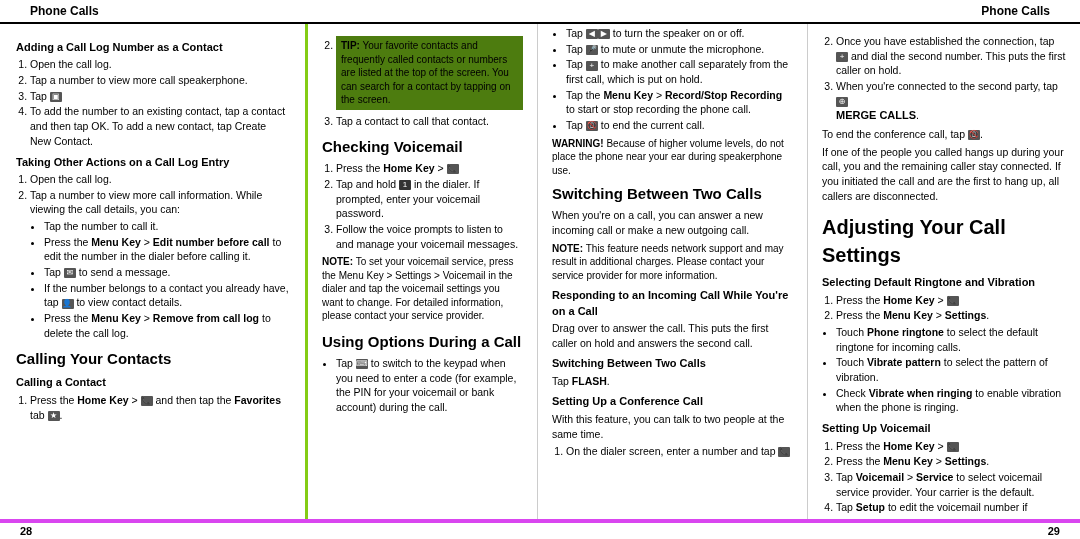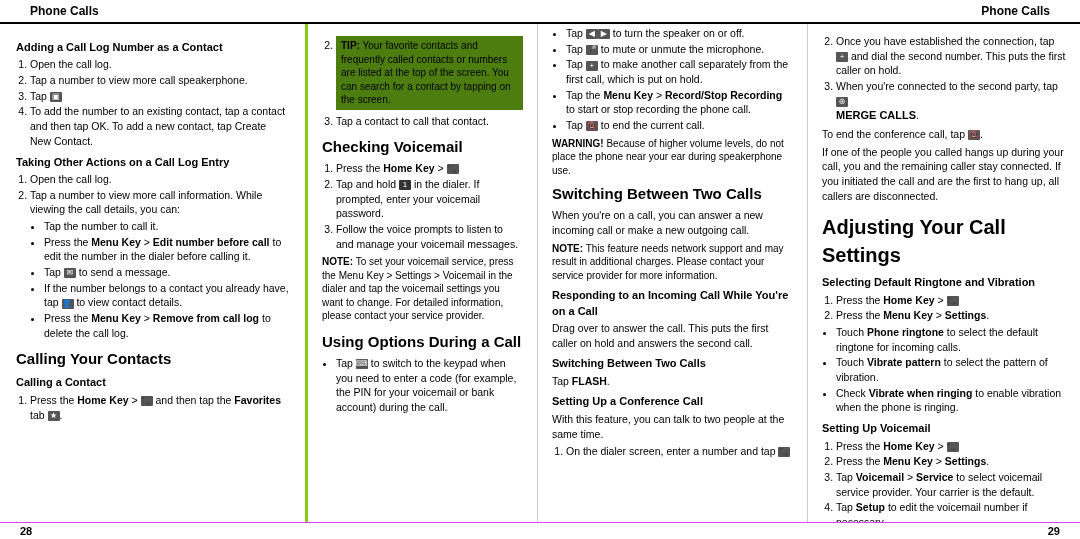--- a/index.html
+++ b/index.html
@@ -94,21 +94,21 @@
       line-height: 1.35;
     }
     .page-num {
       font-size: 11px;
       font-weight: bold;
     }
     .page-footer {
       display: flex;
       justify-content: space-between;
       padding: 2px 20px;
-      border-top: 1px solid #d946ef;
+      border-top: 4px solid #d946ef;
     }
     .inline-icon {
       display: inline-block;
       width: 12px;
       height: 10px;
       background: #555;
       vertical-align: middle;
       font-size: 8px;
       color: #fff;
       text-align: center;

